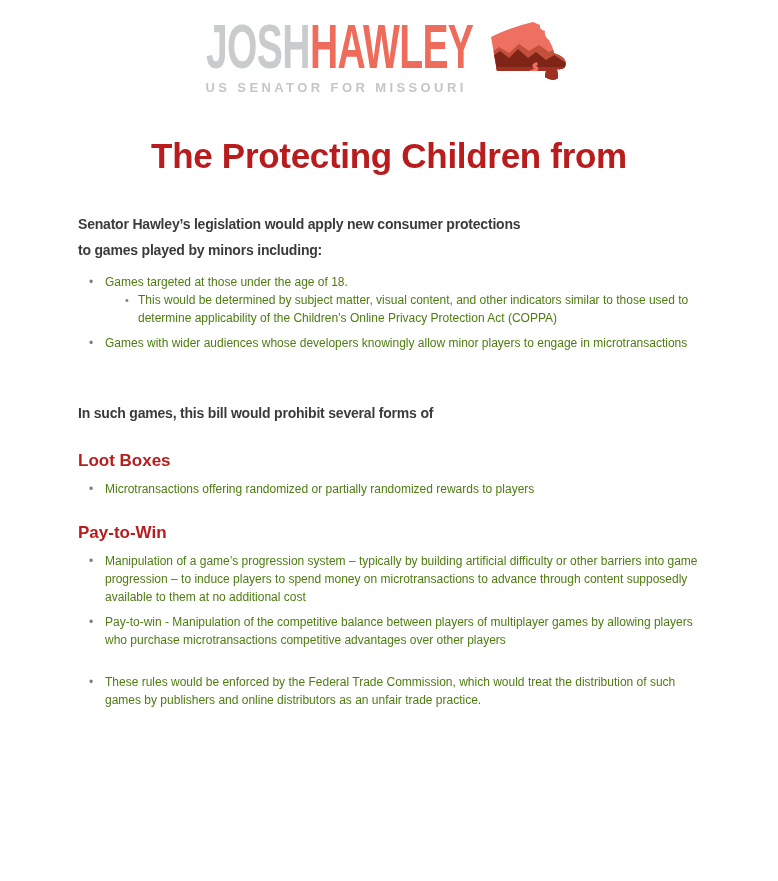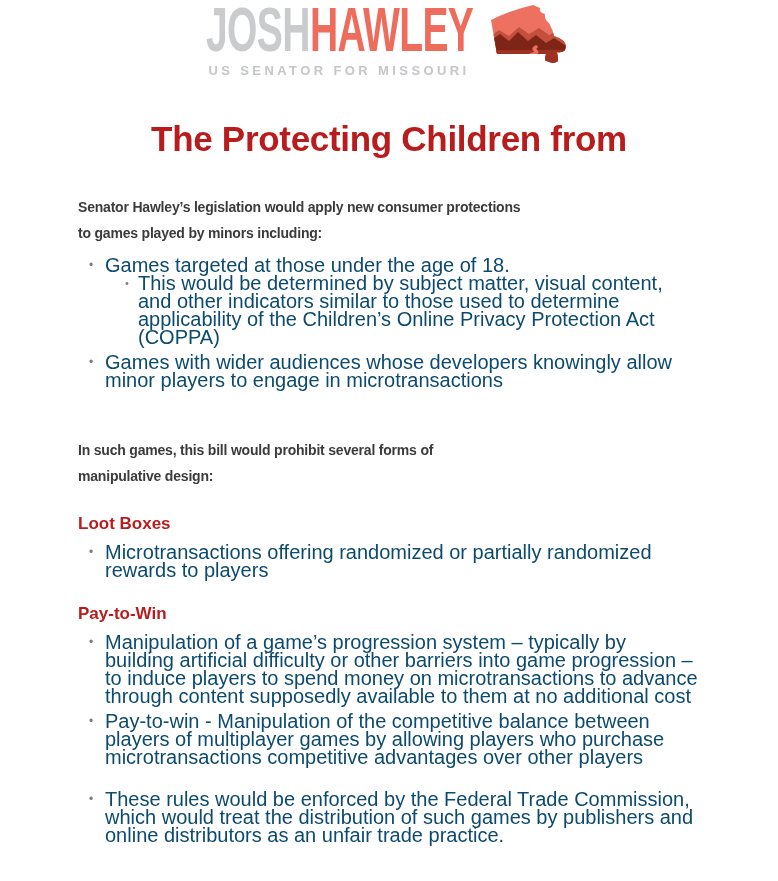--- a/index.html
+++ b/index.html
@@ -8,21 +8,21 @@
   .page {
     position: relative;
     width: 778px;
     height: 881px;
     margin: 0 auto;
     background: #ffffff;
     overflow: hidden;
   }
 
   
-  .header { padding-top: 3px; text-align: center; }
+  .header { padding-top: 20px; }
   .logo-row {
     display: flex;
     justify-content: center;
     align-items: flex-start;
     gap: 10px;
   }
   .logo-text-col { display: flex; flex-direction: column; }
   .wordmark {
     position: relative;
     width: 267px;
@@ -73,22 +73,22 @@
     font-size: 14px;
     line-height: 26px;
     letter-spacing: -0.2px;
   }
   .prohibit-heading { margin-top: 48px; }
 
   ul.bullets {
     list-style: none;
     margin-top: 10px;
     padding-left: 27px;
-    color: #0c4a6e;
-    font-size: 20px;
+    color: #4d7c0f;
+    font-size: 12px;
     line-height: 18px;
   }
   ul.bullets li {
     position: relative;
     margin-bottom: 7px;
   }
   ul.bullets li::before {
     content: "\2022";
     position: absolute;
     left: -16px;
@@ -171,21 +171,20 @@
       </h2>
     <ul class="bullets">
         <li><span>Games targeted at those under the age of 18.</span><ul class="sub-bullets">
             <li>This would be determined by subject matter, visual content, and other indicators similar to those used to determine applicability of the Children’s Online Privacy Protection Act (COPPA)</li>
           </ul></li>
         <li><span>Games with wider audiences whose developers knowingly allow minor players to engage in microtransactions</span></li>
       </ul>
 
     <h2 class="lead-heading prohibit-heading">
         <div>In such games, this bill would prohibit several forms of</div>
-        <div>manipulative design:</div>
       </h2>
 
     <div id="sections">
         <div class="section">
           <h3>Loot Boxes</h3>
           <ul class="bullets">
             <li>Microtransactions offering randomized or partially randomized rewards to players</li>
           </ul>
         </div>
         <div class="section">

